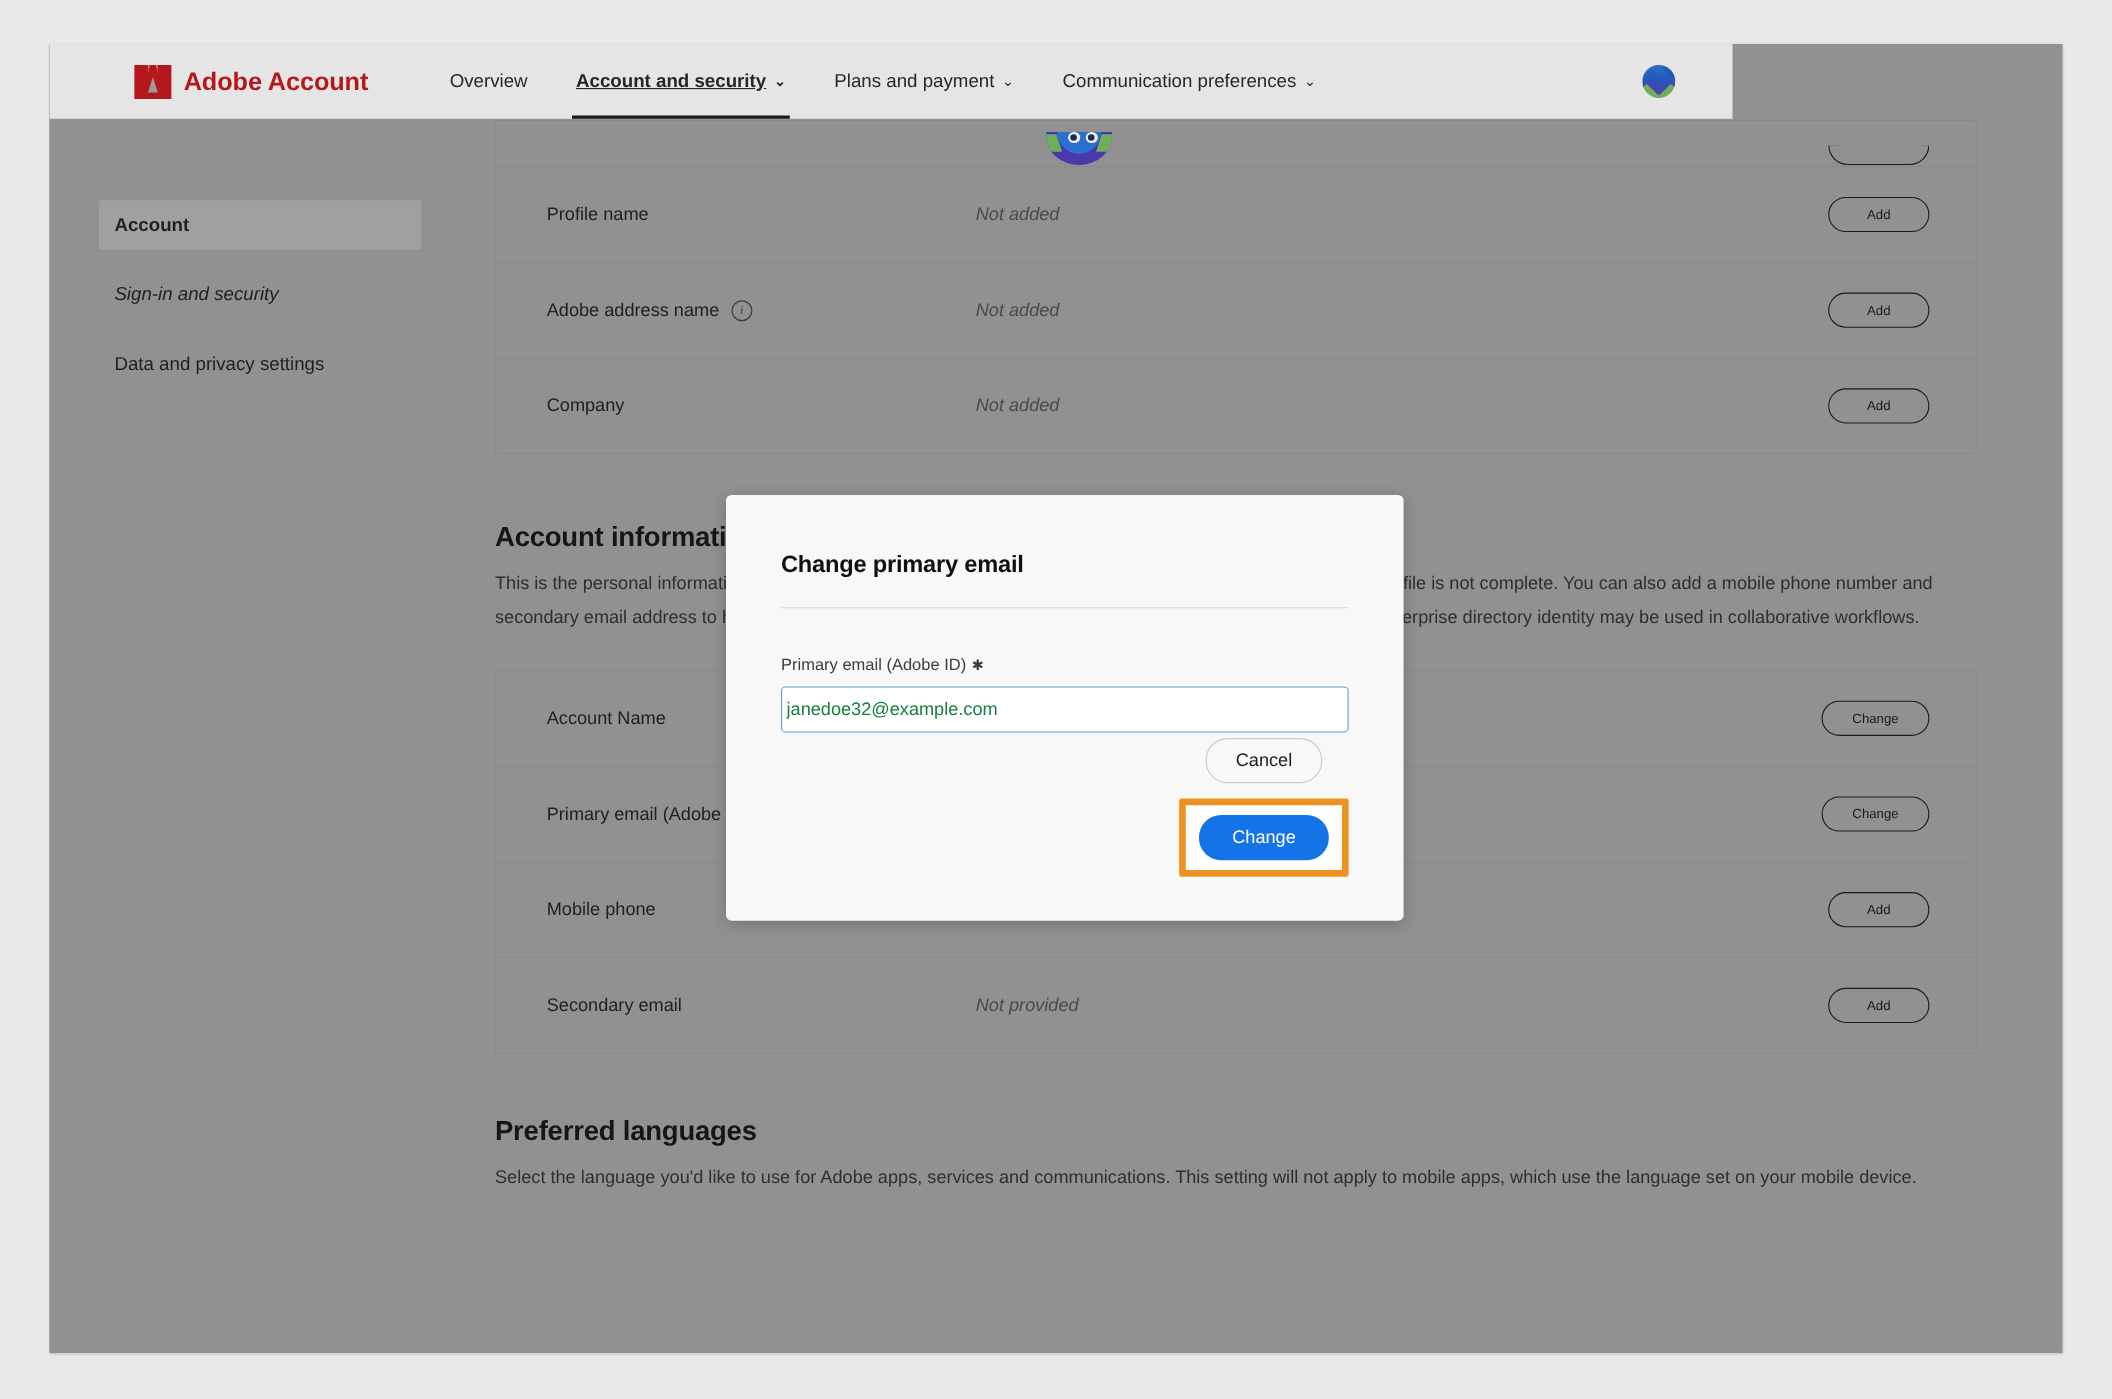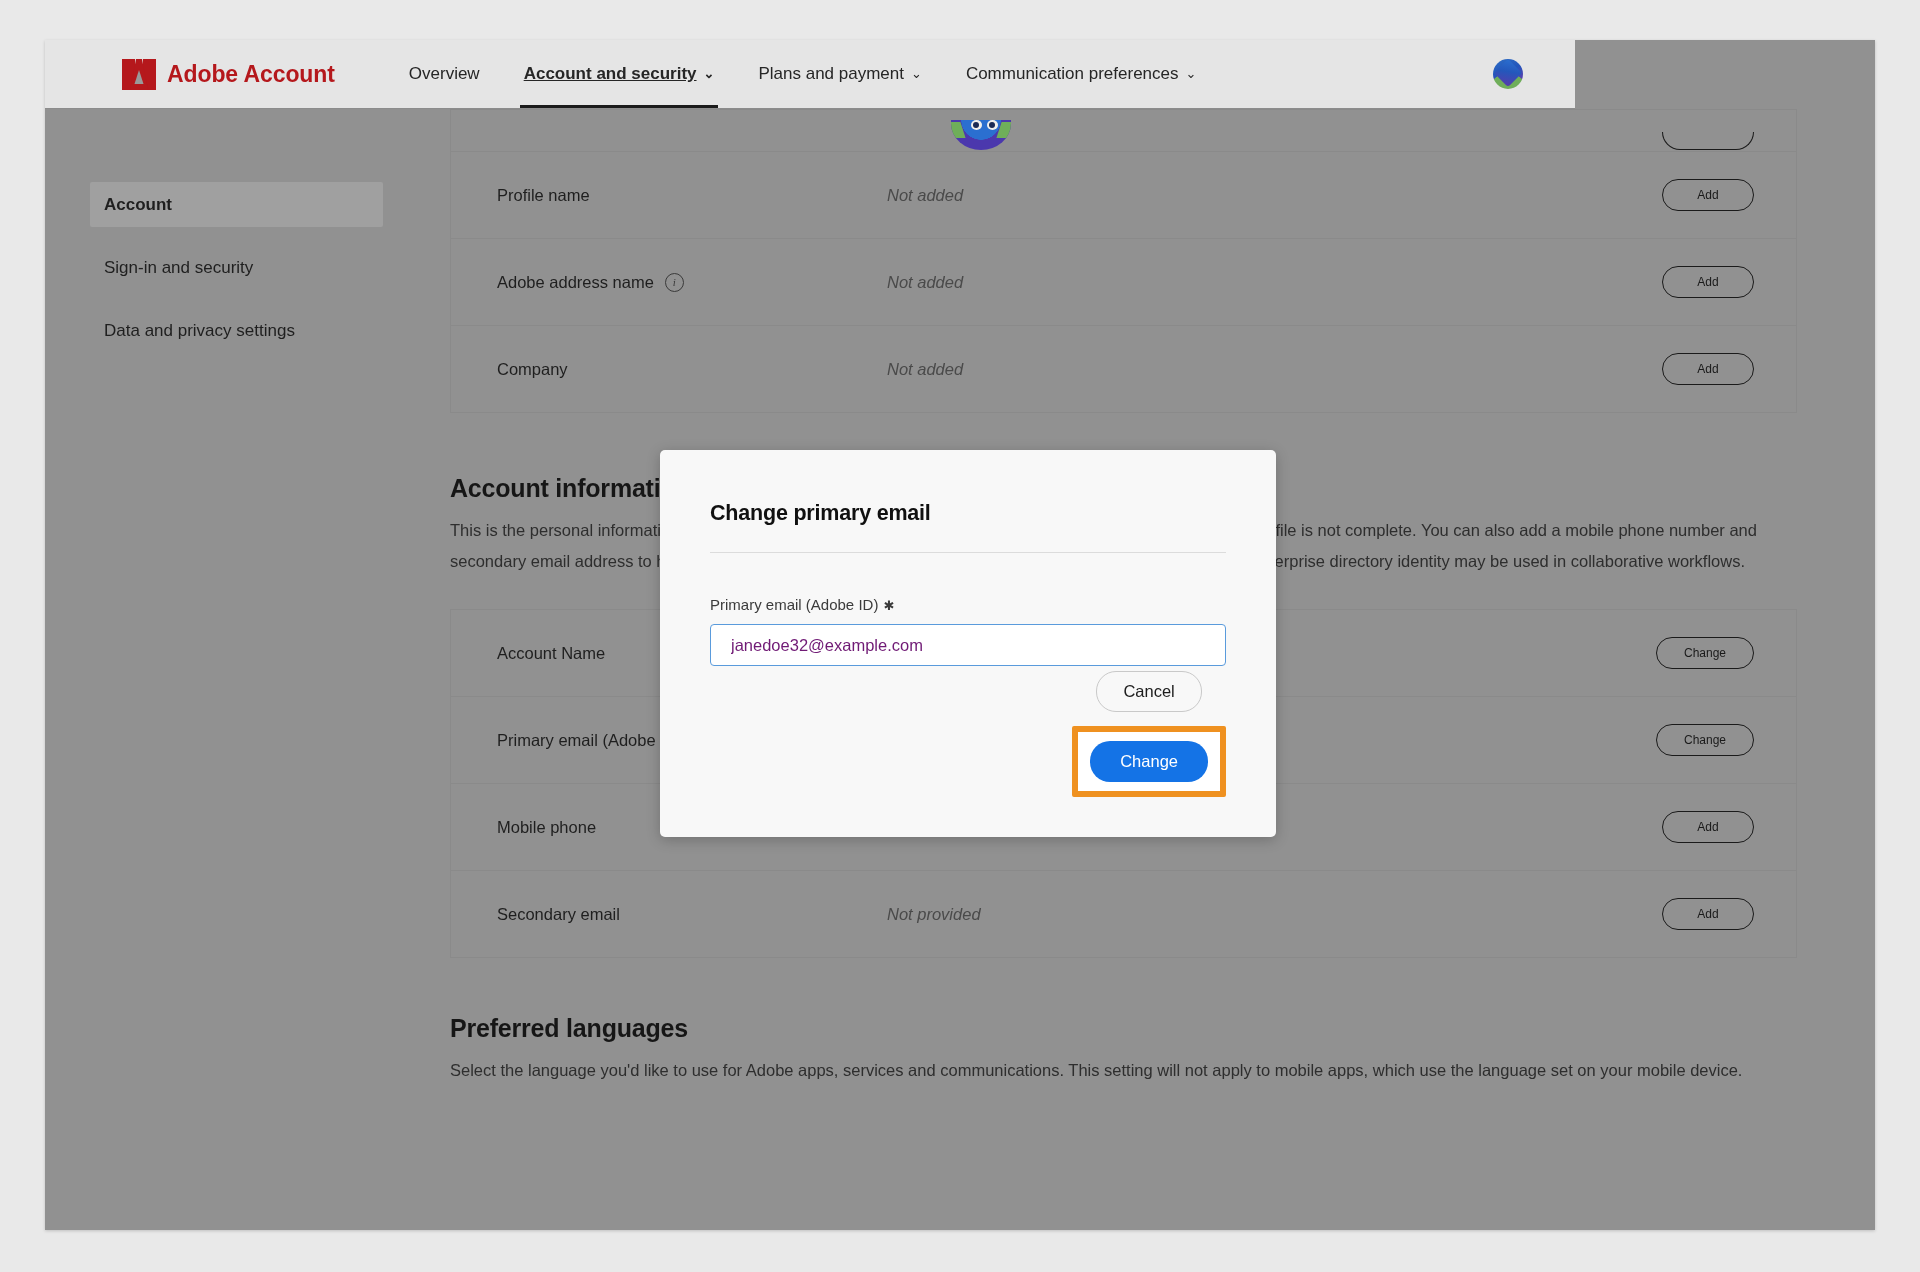--- a/index.html
+++ b/index.html
@@ -132,21 +132,21 @@
     color: #1f1f1f;
     cursor: pointer;
     border-radius: 2px;
   }
   .side-item.selected {
     background: #a0a0a0;
     font-weight: bold;
     text-align: center;
   }
   #side-account  { margin-top: 73px; }
-  #side-signin   { margin-top: 18px; }
+  #side-signin   { margin-top: 18px; font-style: italic; }
   #side-privacy  { margin-top: 18px; }
 
   
   #content {
     position: absolute;
     left: 360px;
     top: 69px;
     width: 1420px;
     bottom: 0;
     overflow: hidden;
@@ -348,22 +348,22 @@
   #email-input {
     margin-top: 11px;
     width: 100%;
     height: 42px;
     box-sizing: border-box;
     border: 1.5px solid #5a9bdc;
     border-radius: 4px;
     background: #ffffff;
     font-size: 16.5px;
     font-family: "Liberation Sans", sans-serif;
-    color: #701a75;
-    padding: 0 20px;
+    color: #15803d;
+    padding: 0 4px;
     outline: none;
   }
   #modal-actions {
     position: absolute;
     right: 50px;
     bottom: 40px;
     display: flex;
     align-items: center;
     gap: 14px;
     flex-direction: column;

